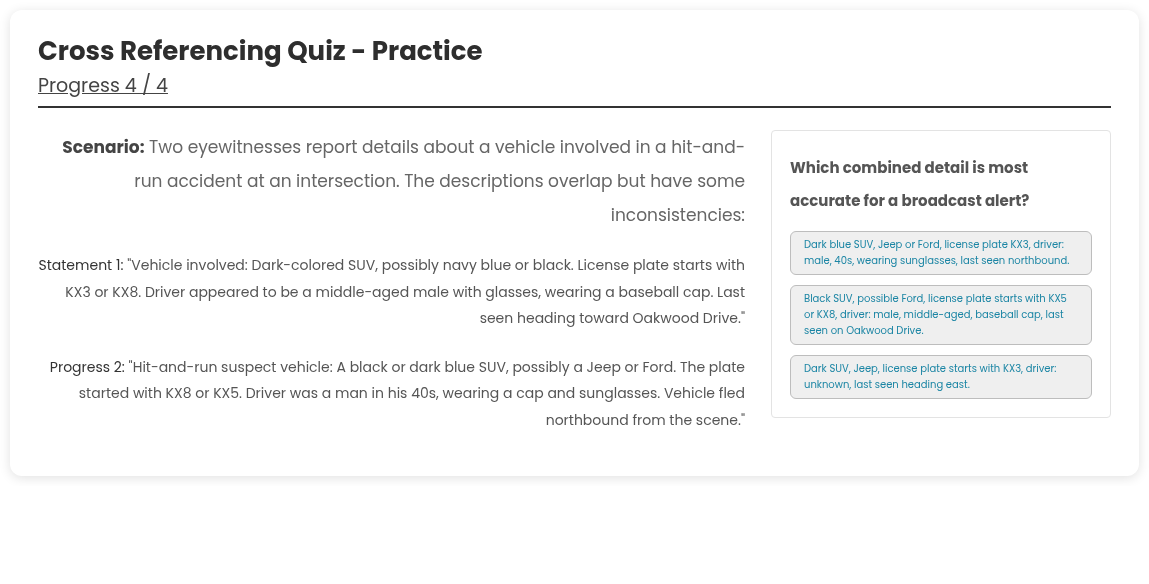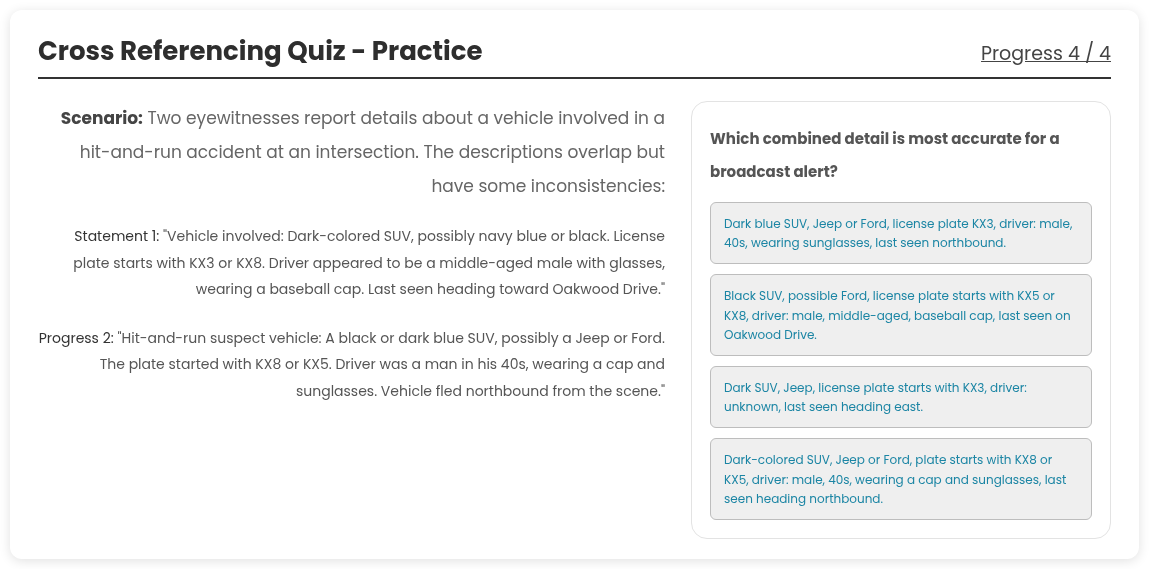--- a/index.html
+++ b/index.html
@@ -17,20 +17,21 @@
     box-shadow: 0 2px 12px rgba(0,0,0,0.12);
     padding: 22px 28px 20px 28px;
   }
   .header-row {
     display: flex;
     justify-content: space-between;
     align-items: baseline;
     border-bottom: 2px solid #333;
     padding-bottom: 6px;
     margin-bottom: 22px;
+    flex-direction: column;
   }
   .title {
     font-size: 26px;
     font-weight: 700;
     color: #2e2e2e;
   }
   .progress {
     font-size: 19px;
     color: #444;
     font-weight: 400;
@@ -60,43 +61,43 @@
     font-size: 14px;
     line-height: 1.9;
     color: #555;
     margin: 0 0 22px 0;
   }
   .statement strong {
     color: #333;
     font-weight: 400;
   }
   .right {
-    width: 420px;
+    width: 340px;
     flex-shrink: 0;
     border: 1px solid #e3e3e3;
-    border-radius: 16px;
+    border-radius: 4px;
     padding: 20px 18px 18px 18px;
   }
   .question {
     font-size: 15px;
     font-weight: 700;
     color: #555;
     line-height: 2.2;
     margin-bottom: 14px;
   }
   .option {
     display: block;
     width: 100%;
     text-align: left;
     background: #efefef;
     border: 1px solid #bdbdbd;
     border-radius: 6px;
-    padding: 11px 13px;
+    padding: 5px 13px;
     margin-bottom: 10px;
-    font-size: 12px;
+    font-size: 10px;
     line-height: 1.6;
     color: #1b85a4;
     cursor: pointer;
     font-family: inherit;
   }
   .option:last-child { margin-bottom: 0; }
 </style>
 </head>
 <body>
 
@@ -120,17 +121,16 @@
         <strong>Progress 2:</strong>
         <span>"Hit-and-run suspect vehicle: A black or dark blue SUV, possibly a Jeep or Ford. The plate started with KX8 or KX5. Driver was a man in his 40s, wearing a cap and sunglasses. Vehicle fled northbound from the scene."</span>
       </p>
     </div>
 
     <div class="right">
       <div class="question">Which combined detail is most accurate for a broadcast alert?</div>
       <button class="option">Dark blue SUV, Jeep or Ford, license plate KX3, driver: male, 40s, wearing sunglasses, last seen northbound.</button>
       <button class="option">Black SUV, possible Ford, license plate starts with KX5 or KX8, driver: male, middle-aged, baseball cap, last seen on Oakwood Drive.</button>
       <button class="option">Dark SUV, Jeep, license plate starts with KX3, driver: unknown, last seen heading east.</button>
-      <button class="option">Dark-colored SUV, Jeep or Ford, plate starts with KX8 or KX5, driver: male, 40s, wearing a cap and sunglasses, last seen heading northbound.</button>
     </div>
   </div>
 
 </div>
 
 </body></html>

